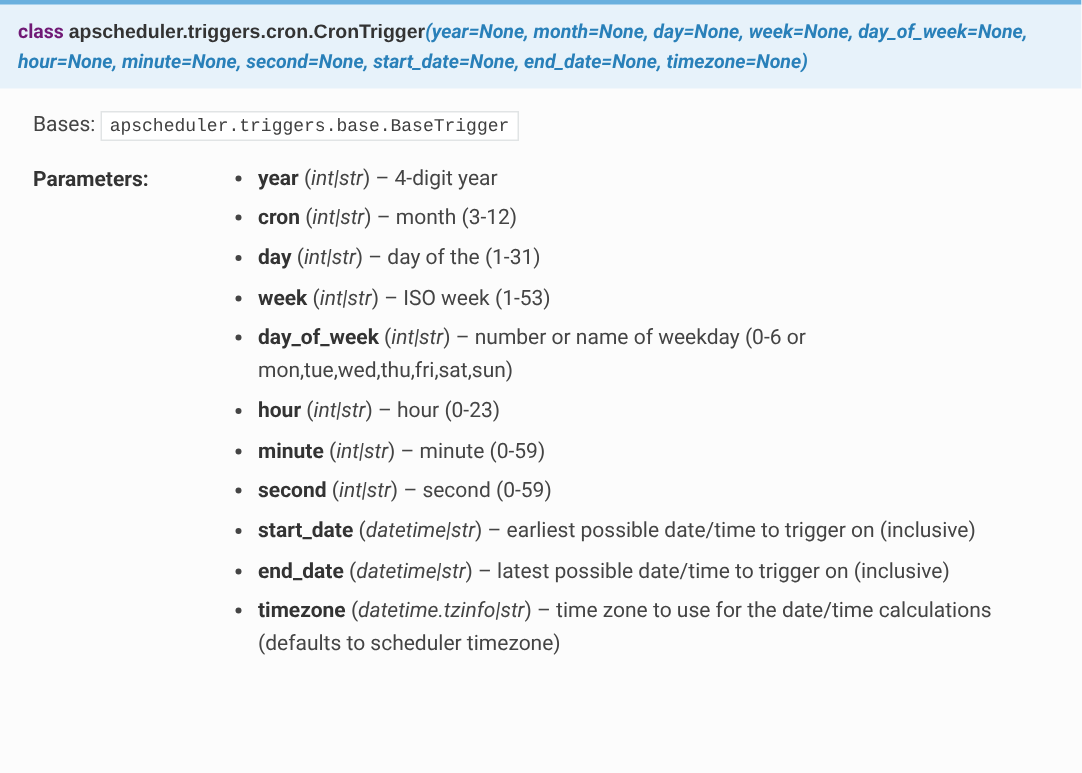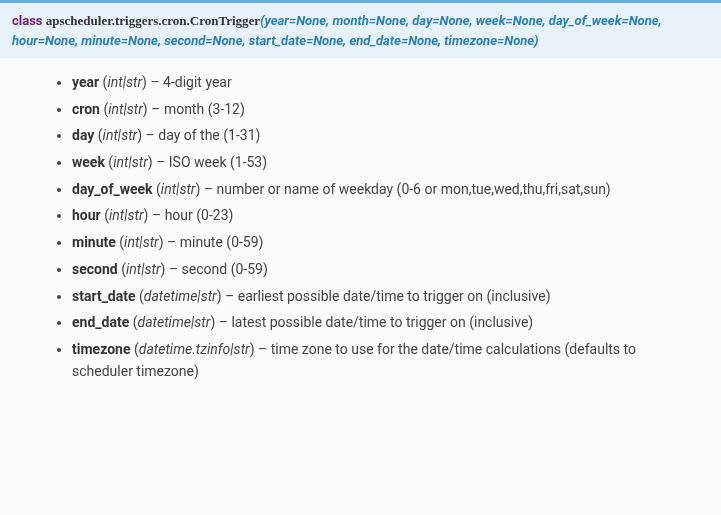--- a/index.html
+++ b/index.html
@@ -12,21 +12,21 @@
   padding: 0;
 }
 .class-header {
   background: #e7f2fa;
   border-top: 3px solid #6ab0de;
   padding: 8px 12px;
   font-size: 13px;
   line-height: 1.5;
 }
 .class-header .kw { color: #701a75; font-weight: bold; }
-.class-header .qn { font-family: Liberation Serif, serif; font-weight: bold; color: #333; }
+.class-header .qn { font-family: Liberation Sans, sans-serif; font-weight: bold; color: #333; }
 .class-header .sig { color: #2980b9; font-style: italic; font-weight: bold; }
 .body {
   padding: 14px 22px 18px 22px;
   line-height: 1.55;
   color: #444;
 }
 .bases-line { margin-bottom: 14px; font-size: 14px; }
 .bases-label { color: #444; }
 .code-box {
   font-family: "Consolas", "Menlo", "Courier New", monospace;
@@ -49,23 +49,28 @@
 </head>
 <body>
 
 <div class="class-header">
   <span class="kw">class</span>
   <span> </span>
   <span class="qn">apscheduler.triggers.cron.CronTrigger</span><span class="sig">(year=None, month=None, day=None, week=None, day_of_week=None, hour=None, minute=None, second=None, start_date=None, end_date=None, timezone=None)</span>
 </div>
 
 <div class="body">
+  <div class="bases-line">
+    <span class="bases-label">Bases:</span>
+    <span class="code-box">apscheduler.triggers.base.BaseTrigger</span>
+  </div>
 
 
   <div class="params-row">
+    <div class="params-label">Parameters:</div>
     <ul class="params-list" id="params-list">
         <li><span class="pname">year</span> (<span class="ptype">int|str</span>) – <span class="pdesc">4-digit year</span></li>
         <li><span class="pname">cron</span> (<span class="ptype">int|str</span>) – <span class="pdesc">month (3-12)</span></li>
         <li><span class="pname">day</span> (<span class="ptype">int|str</span>) – <span class="pdesc">day of the (1-31)</span></li>
         <li><span class="pname">week</span> (<span class="ptype">int|str</span>) – <span class="pdesc">ISO week (1-53)</span></li>
         <li><span class="pname">day_of_week</span> (<span class="ptype">int|str</span>) – <span class="pdesc">number or name of weekday (0-6 or mon,tue,wed,thu,fri,sat,sun)</span></li>
         <li><span class="pname">hour</span> (<span class="ptype">int|str</span>) – <span class="pdesc">hour (0-23)</span></li>
         <li><span class="pname">minute</span> (<span class="ptype">int|str</span>) – <span class="pdesc">minute (0-59)</span></li>
         <li><span class="pname">second</span> (<span class="ptype">int|str</span>) – <span class="pdesc">second (0-59)</span></li>
         <li><span class="pname">start_date</span> (<span class="ptype">datetime|str</span>) – <span class="pdesc">earliest possible date/time to trigger on (inclusive)</span></li>

